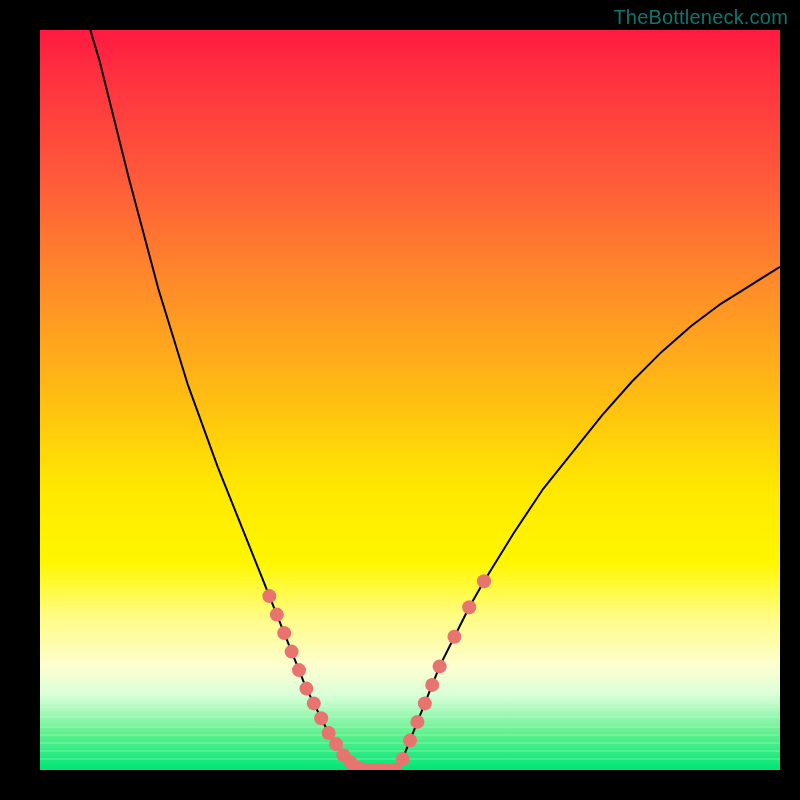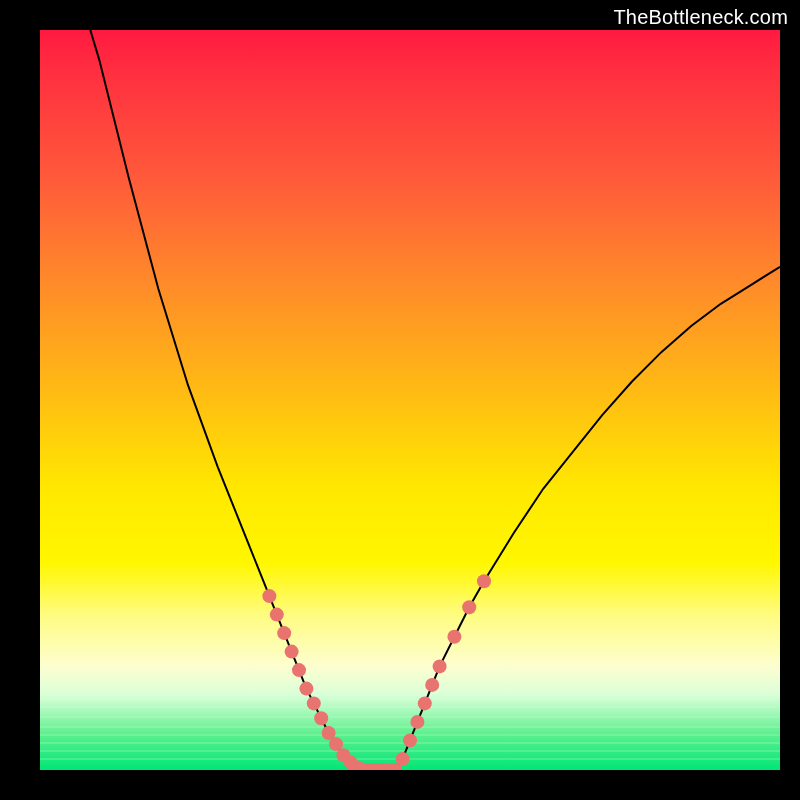--- a/index.html
+++ b/index.html
@@ -8,21 +8,21 @@
     height: 800px;
     background: #000;
     position: relative;
     font-family: Arial, Helvetica, sans-serif;
     overflow: hidden;
   }
   .watermark {
     position: absolute;
     top: 6px;
     right: 12px;
-    color: #ffffff;
+    color: #0f766e;
     font-size: 20px;
     font-weight: 500;
     letter-spacing: 0.2px;
     z-index: 10;
   }
   .plot-area {
     position: absolute;
     left: 40px;
     top: 30px;
     width: 740px;

